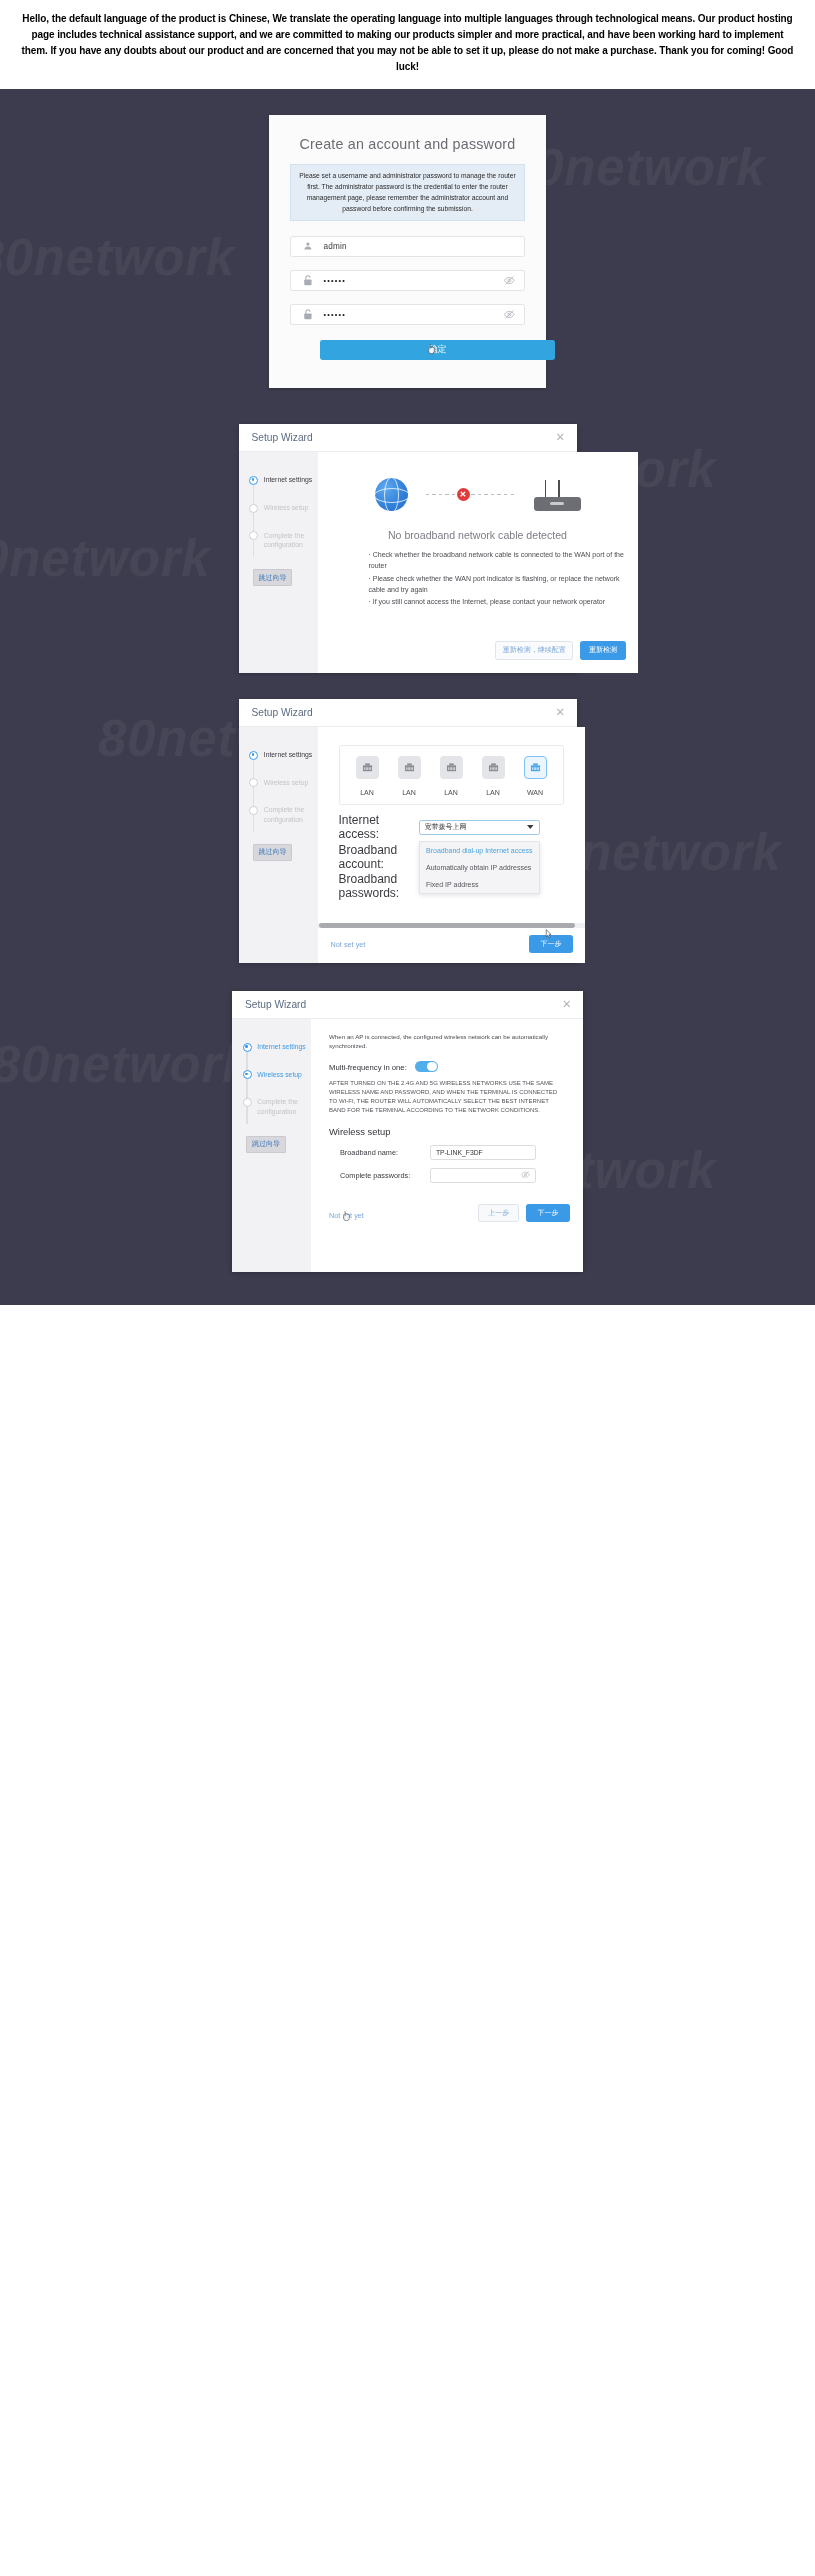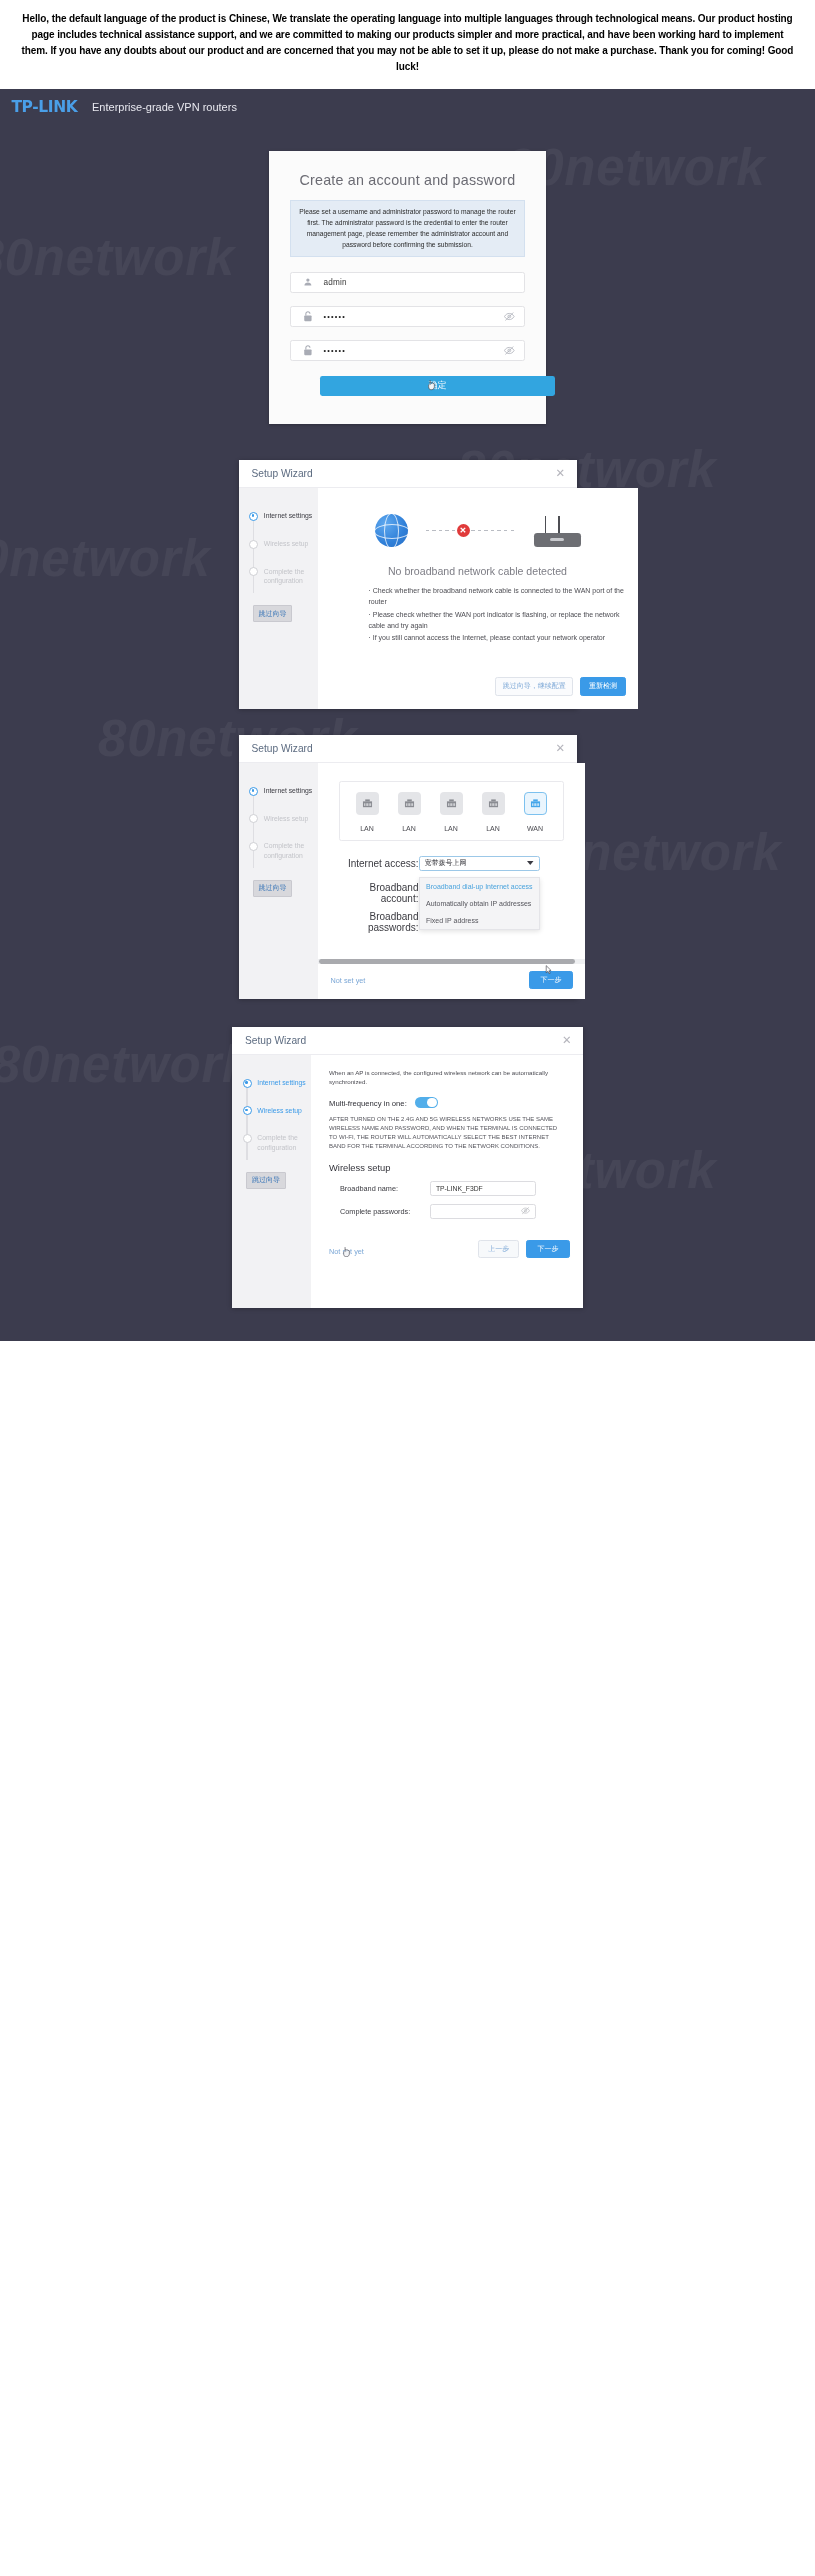--- a/index.html
+++ b/index.html
@@ -331,21 +331,21 @@
   .port .lbl { font-size: 7px; color: #4a4a50; }
   .jack { width: 13px; height: 10.6px; }
 
   .form-rows { padding: 13px 21px 0 21px; position: relative; }
   .frow {
     display: flex;
     align-items: center;
     height: 18px;
     margin-bottom: 11.4px;
   }
-  .frow .flabel { width: 80px; font-size: 10px; color: #3a3a40; text-align: right; }
+  .frow .flabel { width: 80px; font-size: 12px; color: #3a3a40; }
   .select-box {
     width: 121px; height: 14.7px;
     border: 0.8px solid #9cc8e8;
     border-radius: 2.4px;
     background: #fff;
     display: flex; align-items: center;
     justify-content: space-between;
     padding: 0 4.9px;
     font-size: 7px;
     color: #303036;
@@ -473,24 +473,20 @@
   <div class="dark-area">
     <div class="watermark" style="left:-24.5px; top:139px;">80network</div>
     <div class="watermark" style="left:506px; top:49px;">80network</div>
     <div class="watermark" style="left:-49px; top:440px;">80network</div>
     <div class="watermark" style="left:457px; top:351px;">80network</div>
     <div class="watermark" style="left:98px; top:620px;">80network</div>
     <div class="watermark" style="left:522px; top:734px;">80network</div>
     <div class="watermark" style="left:-8.2px; top:946px;">80network</div>
     <div class="watermark" style="left:457px; top:1052px;">80network</div>
 
-    <div class="tplink-bar">
-      <span class="tplink-logo">TP-LINK</span>
-      <span class="tplink-sub">Enterprise-grade VPN routers</span>
-    </div>
 
     <div class="login-card">
       <div class="login-title">Create an account and password</div>
       <div class="login-hint">Please set a username and administrator password to manage the router first. The administrator password is the credential to enter the router management page, please remember the administrator account and password before confirming the submission.</div>
 
       <div class="field">
         <span class="ico">
           <svg width="9.8" height="9.8" viewBox="0 0 24 24">
               <circle cx="12" cy="7.5" r="4" fill="#a9acb5"></circle>
               <path d="M3.5 21c0-4.7 3.8-7.5 8.5-7.5s8.5 2.8 8.5 7.5z" fill="#a9acb5"></path>
@@ -577,21 +573,21 @@
               <span class="router-body"></span>
             </span>
           </div>
           <div class="diag-title">No broadband network cable detected</div>
           <div class="diag-list">
             <div>· Check whether the broadband network cable is connected to the WAN port of the router</div>
             <div>· Please check whether the WAN port indicator is flashing, or replace the network cable and try again</div>
             <div>· If you still cannot access the Internet, please contact your network operator</div>
           </div>
           <div class="wiz-foot" style="padding-top:33px;">
-            <button class="btn-ghost">跳过向导，继续配置</button>
+            <button class="btn-ghost">重新检测，继续配置</button>
             <button class="btn-blue">重新检测</button>
           </div>
         </div>
       </div>
     </div>
 
     <div class="wizard" style="width:338px; margin-top:26px;">
       <div class="wiz-head">
         <span class="wiz-title">Setup Wizard</span>
         <span class="wiz-close">✕</span>

